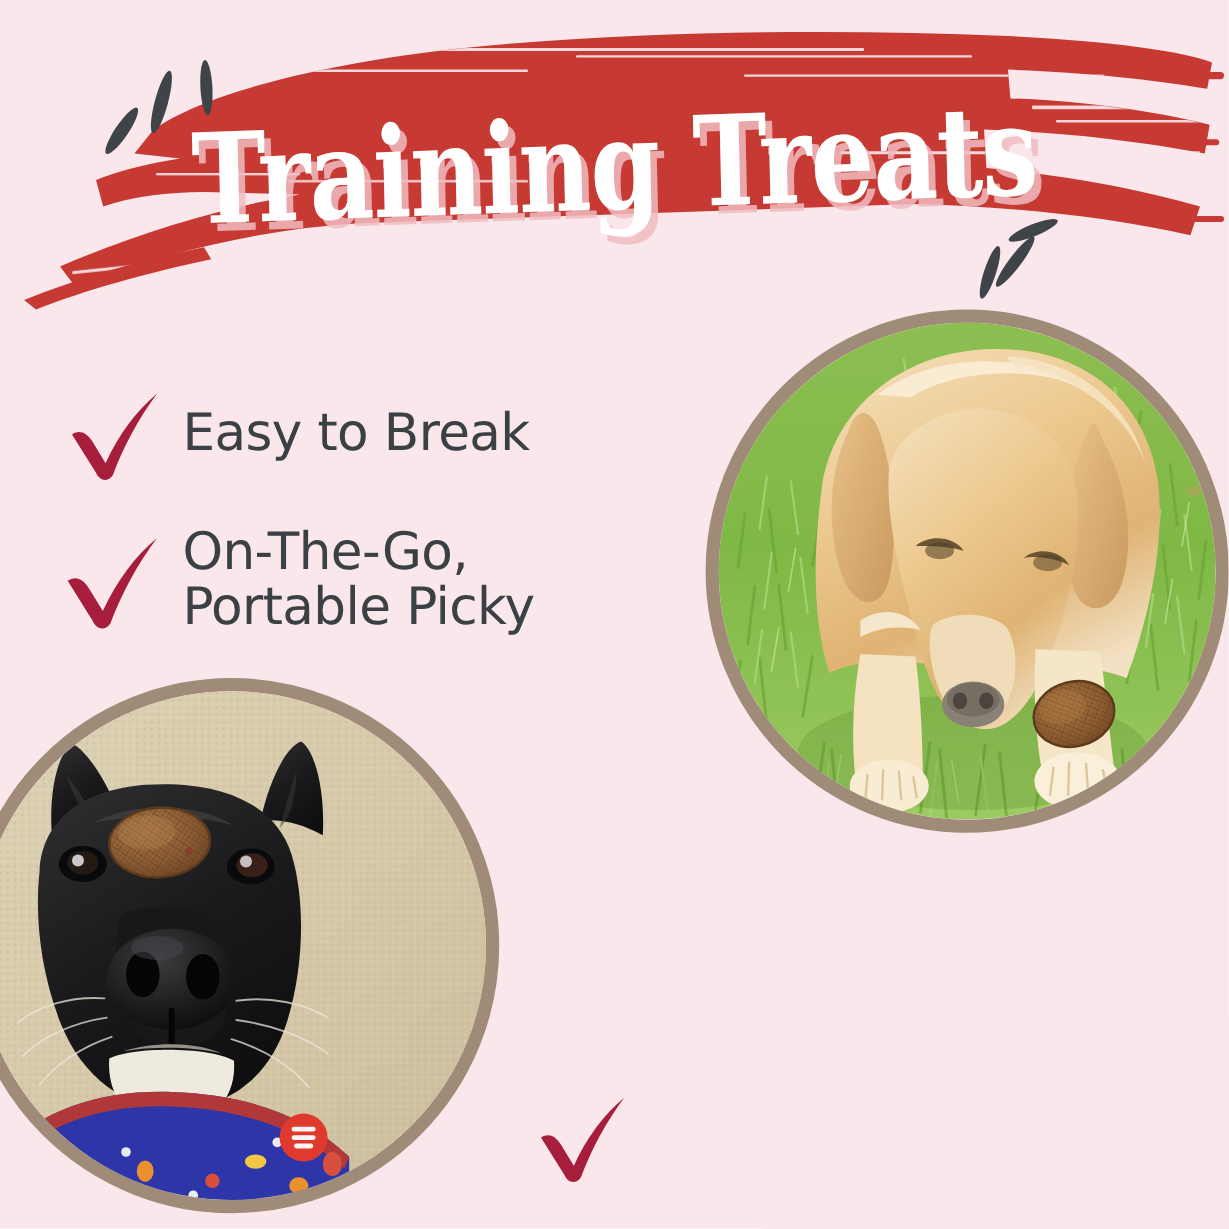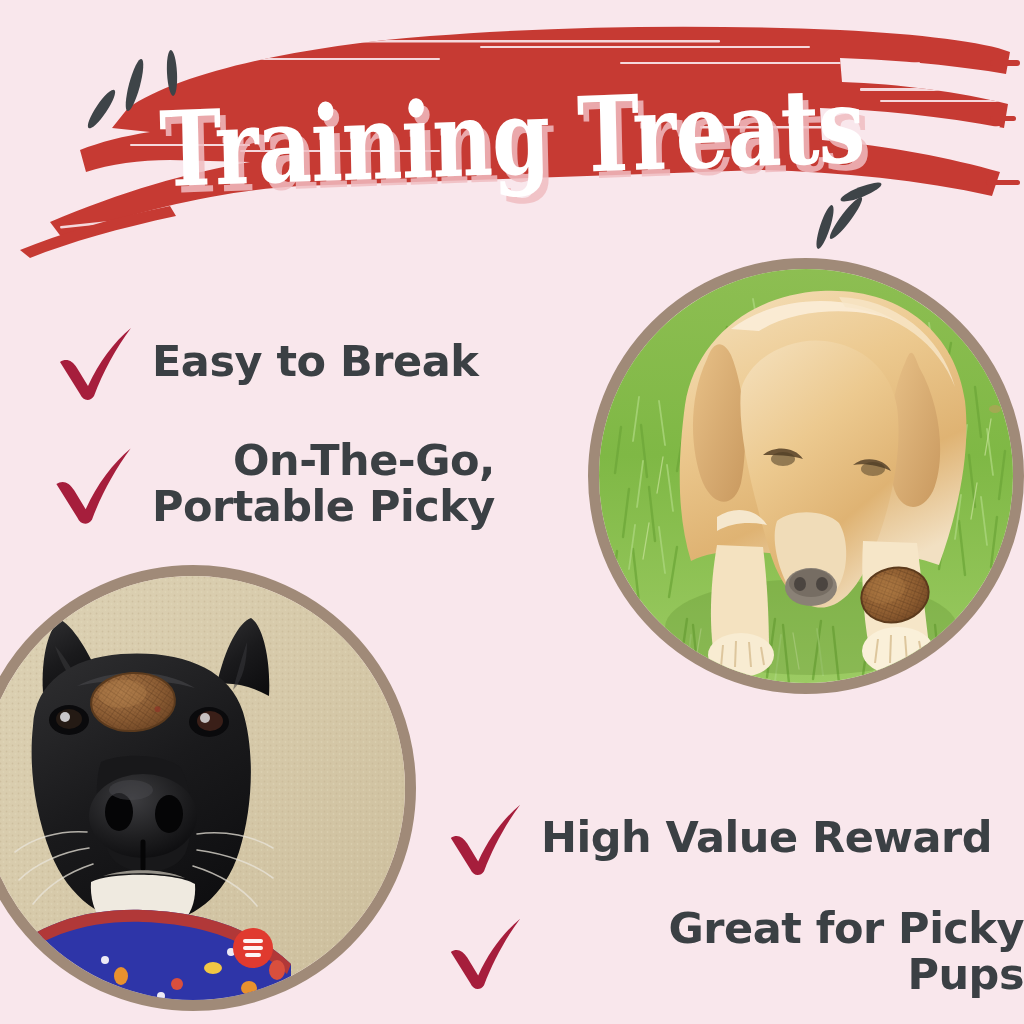--- a/index.html
+++ b/index.html
@@ -52,27 +52,26 @@
   
   .bullet {
     position:absolute;
     display:flex;
     align-items:center;
     gap:14px;
   }
   .check-icon { flex:0 0 auto; display:block; }
   .bullet-label {
     font-family:"DejaVu Sans", sans-serif;
-    font-weight:bold;
+    font-weight:normal;
     font-size:43px;
     line-height:1.08;
     letter-spacing:-0.5px;
     color:#3b4044;
     white-space:pre-line;
-    text-align:right;
   }
 
   #bullet-0 { left:52px;  top:318px; }
   #bullet-1 { left:48px;  top:437px; }
   #bullet-2 { left:443px; top:795px; }
   #bullet-3 { left:443px; top:905px; }
 
   
   .photo-circle {
     position:absolute;
@@ -177,34 +176,26 @@
 
   <div class="bullet" id="bullet-1">
     <svg class="check-icon" width="90" height="92" viewBox="0 0 86 86">
       <path d="M 8,44 C 14,40 20,42 25,50 L 36,68 C 47,44 62,24 79,10
                C 64,30 51,54 42,78 C 38,84 31,83 28,76 Z" fill="#a61e3c"></path>
     </svg>
     <div class="bullet-label">On-The-Go,
 Portable Picky</div>
   </div>
 
-  <div class="bullet" id="bullet-2">
-    <svg class="check-icon" width="84" height="84" viewBox="0 0 86 86">
-      <path d="M 8,44 C 14,40 20,42 25,50 L 36,68 C 47,44 62,24 79,10
-               C 64,30 51,54 42,78 C 38,84 31,83 28,76 Z" fill="#a61e3c"></path>
-    </svg>
-    <div class="bullet-label">High Value Reward</div>
-  </div>
 
   <div class="bullet" id="bullet-3">
     <svg class="check-icon" width="84" height="84" viewBox="0 0 86 86">
       <path d="M 8,44 C 14,40 20,42 25,50 L 36,68 C 47,44 62,24 79,10
                C 64,30 51,54 42,78 C 38,84 31,83 28,76 Z" fill="#a61e3c"></path>
     </svg>
-    <div class="bullet-label">Great for Picky Pups</div>
   </div>
 
   <div class="photo-circle" id="photo-golden">
     <svg class="photo-svg" viewBox="0 0 414 414" preserveAspectRatio="xMidYMid slice">
       <defs>
         <linearGradient id="grassG" x1="0" y1="0" x2="0" y2="1">
           <stop offset="0%" stop-color="#8dbe52"></stop>
           <stop offset="45%" stop-color="#7fb845"></stop>
           <stop offset="100%" stop-color="#9ccb63"></stop>
         </linearGradient>

